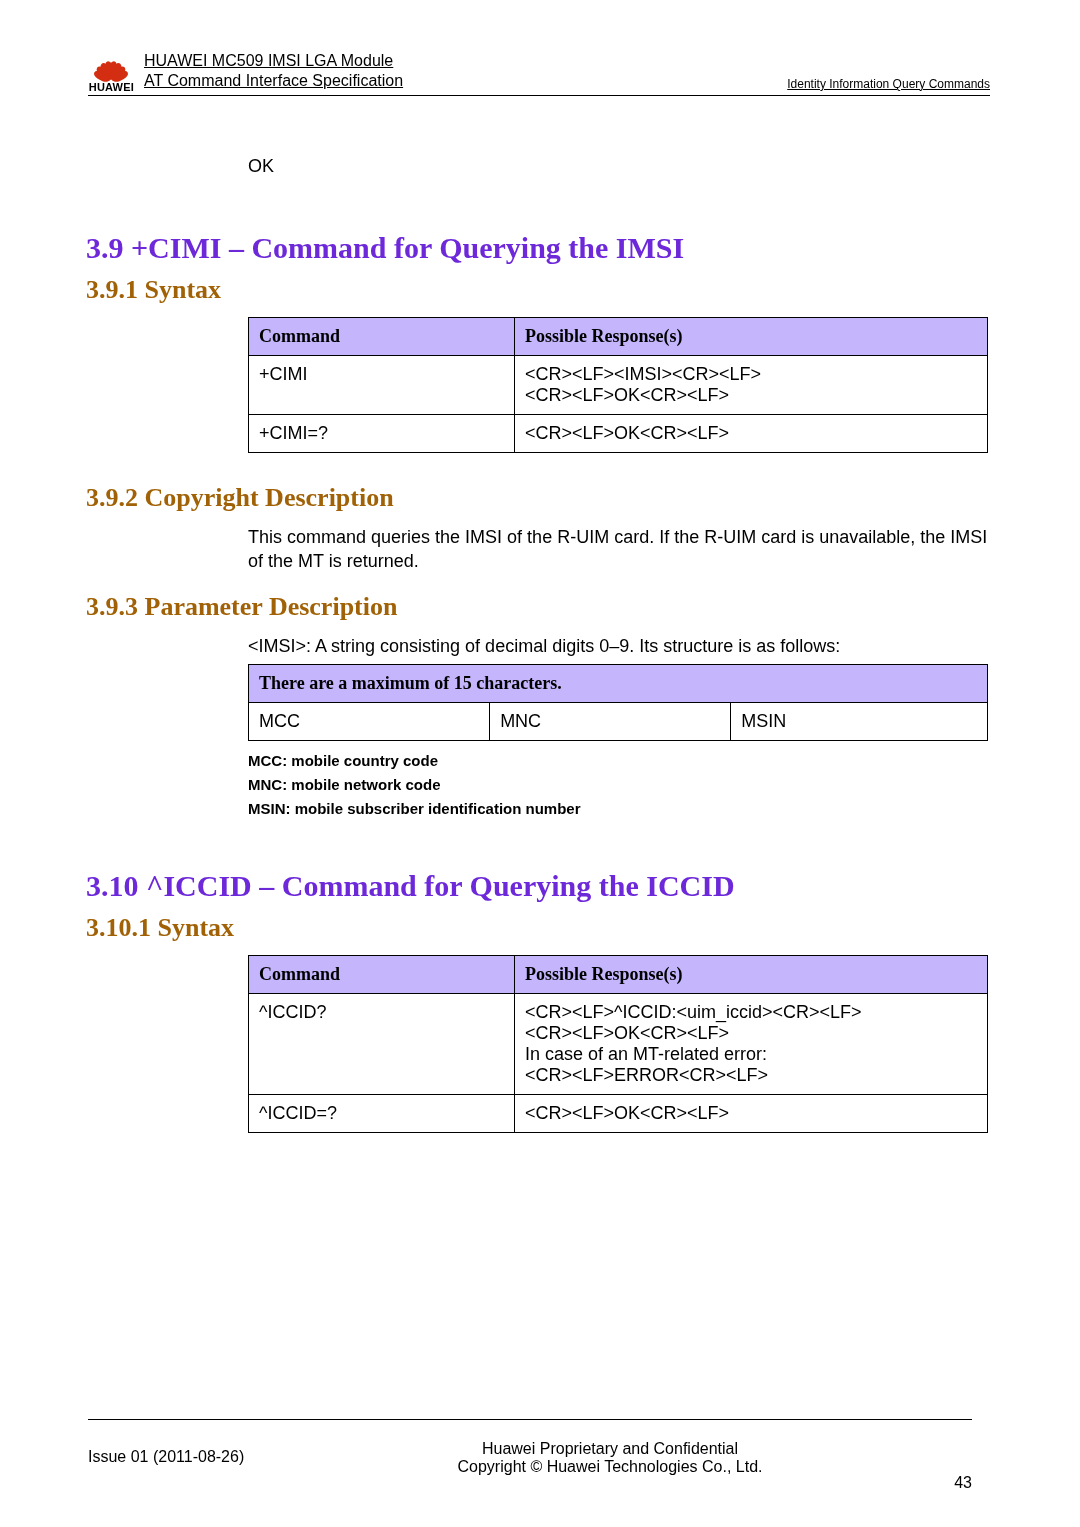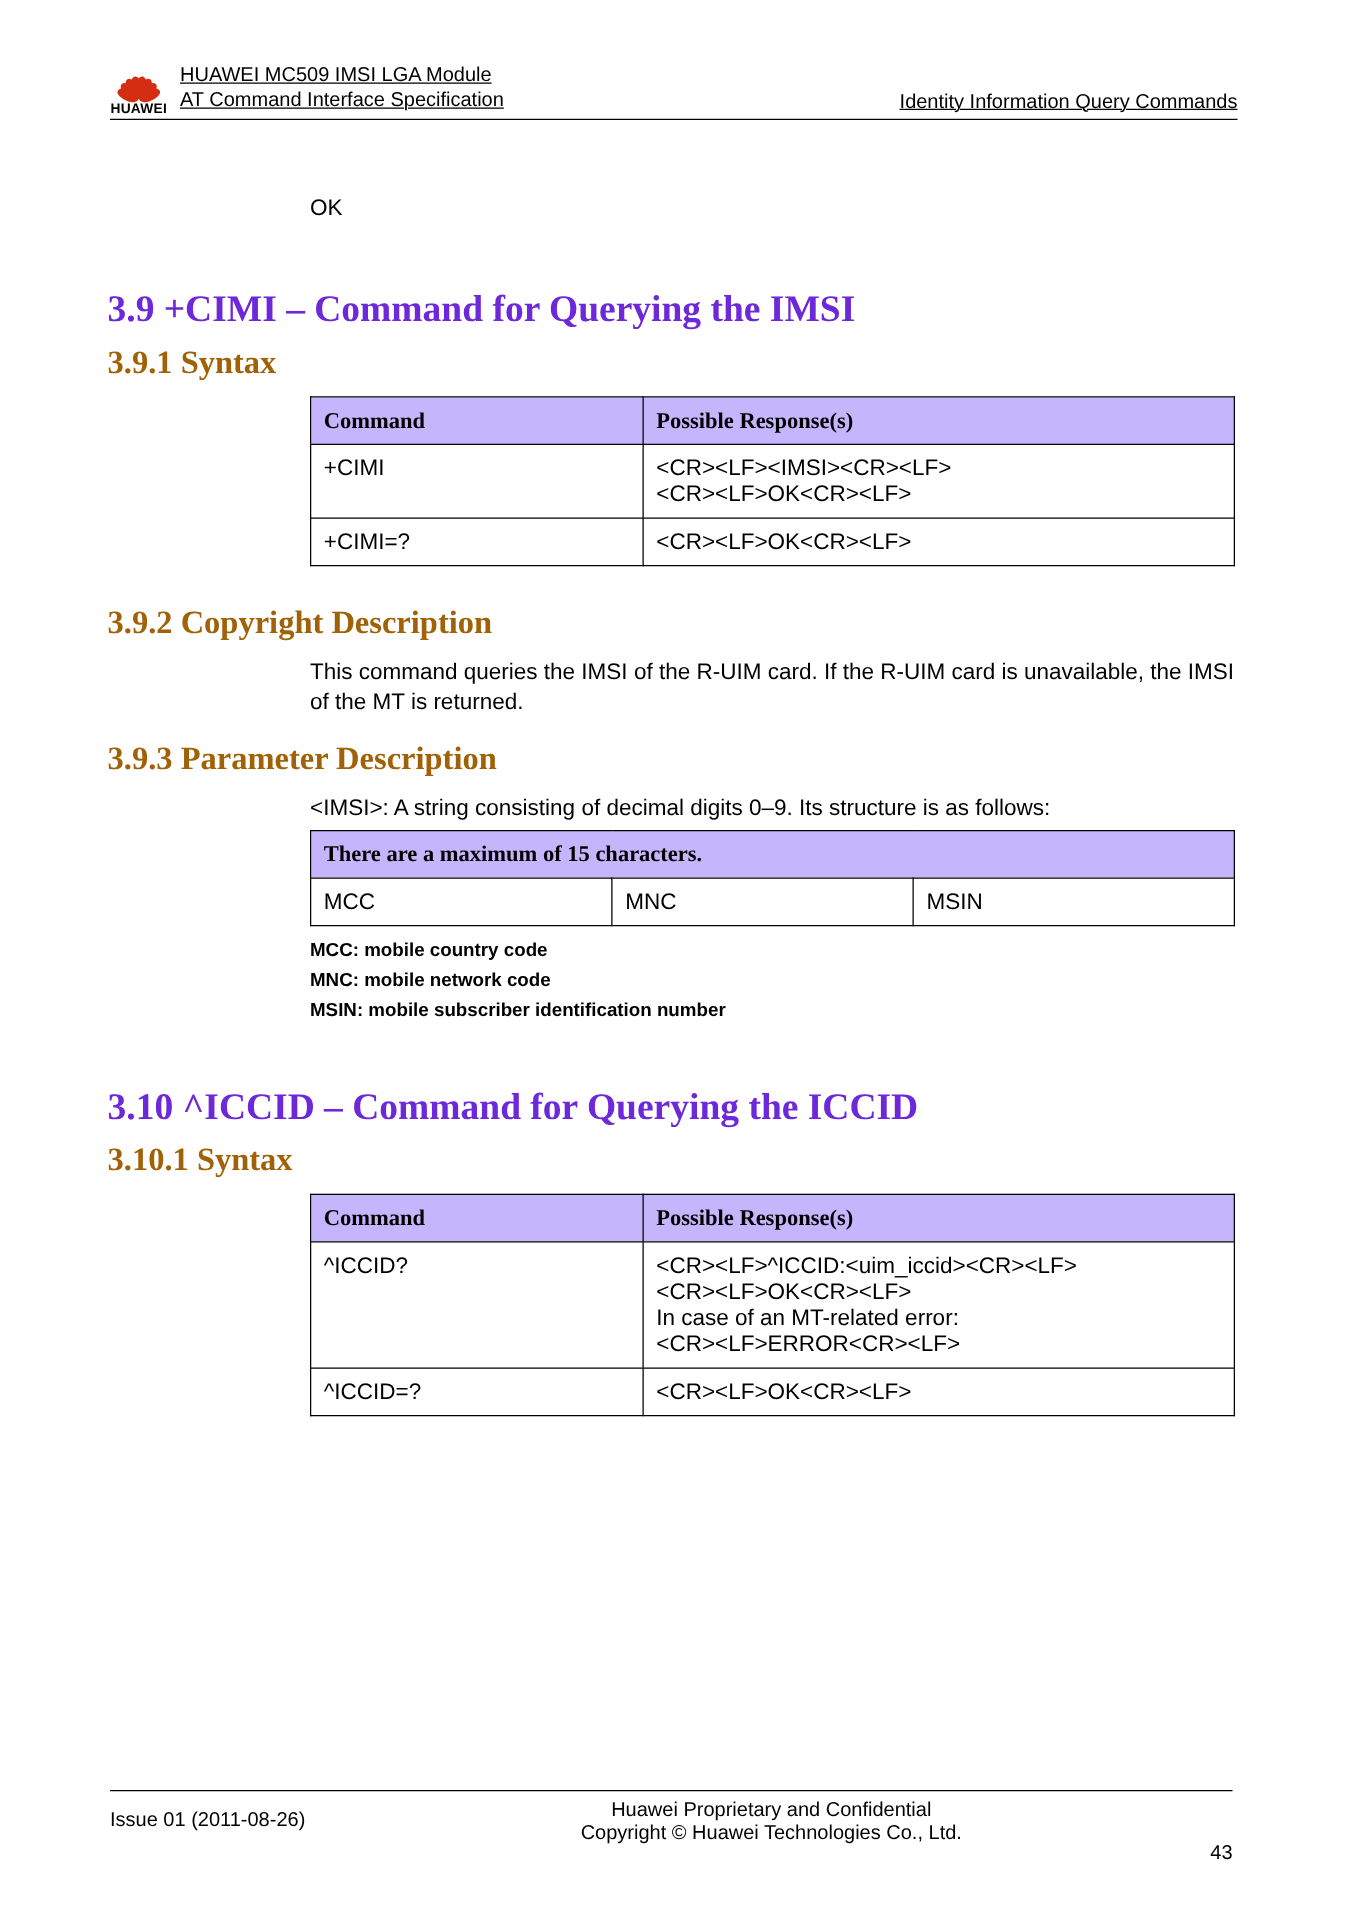--- a/index.html
+++ b/index.html
@@ -22,21 +22,21 @@
     border-bottom: 1px solid #000;
     padding-bottom: 2px;
   }
   .header-row {
     display: flex;
     align-items: flex-end;
   }
   .logo {
     display: flex;
     flex-direction: column;
-    align-items: center;
+    align-items: flex-end;
     margin-right: 10px;
   }
   .logo-icon {
     width: 46px;
     height: 34px;
     position: relative;
     margin-bottom: 2px;
   }
   .petal {
     position: absolute;
@@ -64,21 +64,21 @@
   }
   .header-titles {
     flex: 1;
     font-size: 16px;
     line-height: 1.25;
     padding-bottom: 2px;
     text-decoration: underline;
     text-decoration-thickness: 0.5px;
   }
   .header-right {
-    font-size: 16px;
+    font-size: 12px;
     padding-bottom: 2px;
     text-align: right;
     text-decoration: underline;
     text-decoration-thickness: 0.5px;
   }
   .ok-line {
     margin-top: 60px;
     margin-left: 160px;
     font-size: 18px;
   }
@@ -142,26 +142,26 @@
   .table-imsi {
     width: 740px;
     margin-top: 6px;
   }
   .table-imsi .c1 { width: 180px; }
   .table-imsi .c2 { width: 320px; }
   .footer {
     position: absolute;
     bottom: 35px;
     left: 88px;
-    right: 94px;
+    right: 108px;
     border-top: 1px solid #000;
     display: flex;
     justify-content: center;
     align-items: flex-start;
-    padding-top: 7px;
+    padding-top: 20px;
     font-size: 16px;
   }
   .footer-center {
     text-align: center;
     flex: 1;
   }
   .footer-left { width: 220px; text-align: left; padding-top: 8px;}
   .footer-right { width: 60px; text-align: right; padding-top: 8px; margin-top: 26px;}
 </style>
 </head>

